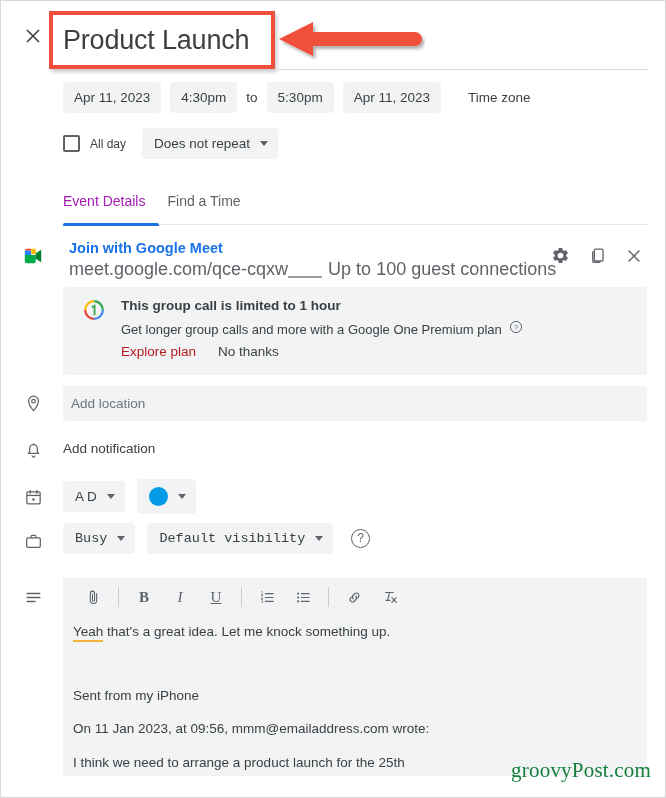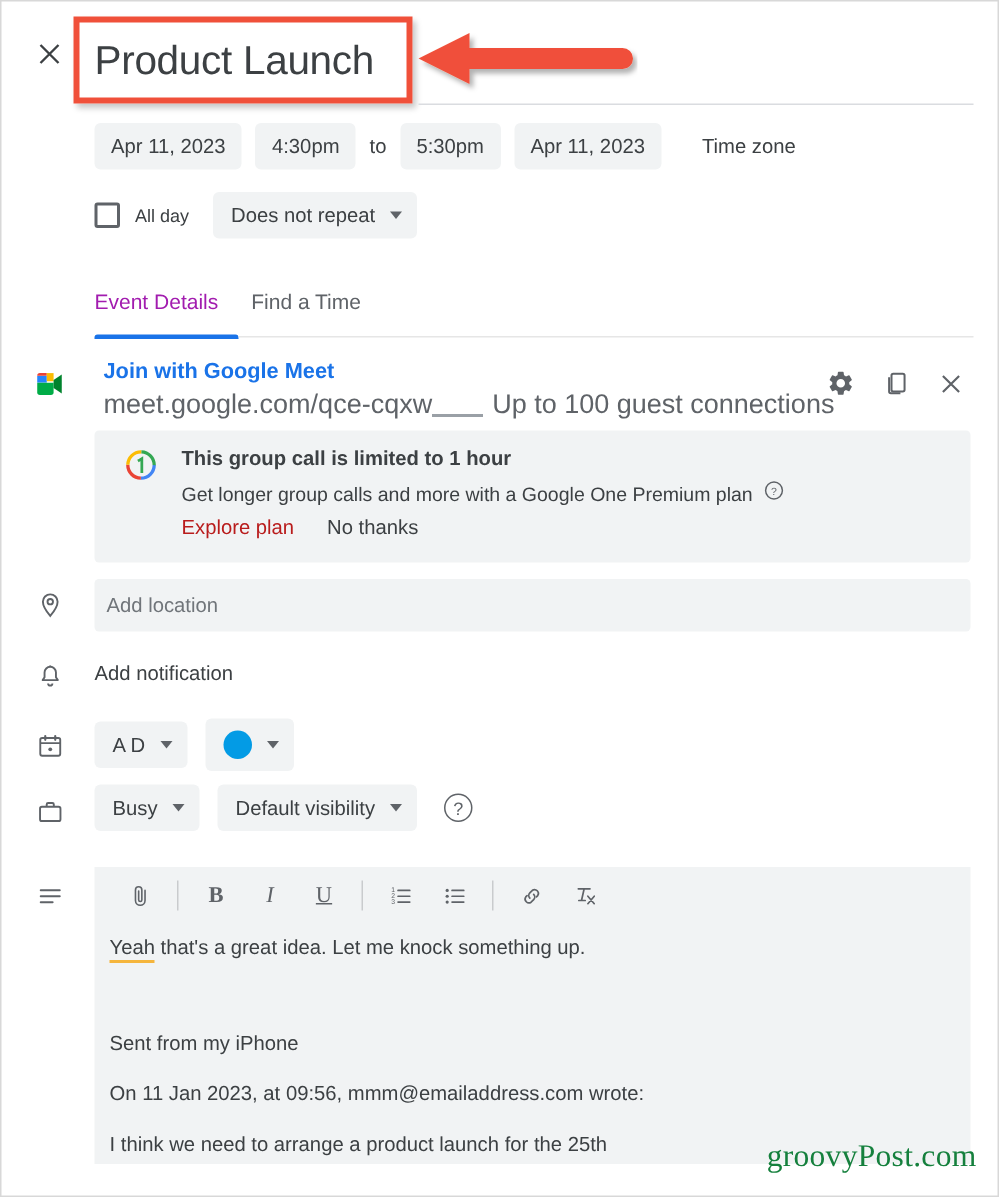--- a/index.html
+++ b/index.html
@@ -204,21 +204,21 @@
     display: flex; align-items: center; gap: 12px;
   }
   .color-dot {
     width: 19px; height: 19px; border-radius: 50%;
     background: #039be5;
   }
 
   
   .busy-row {
     position: absolute; left: 62px; top: 522px;
-    display: flex; align-items: center; gap: 12px;
+    display: flex; align-items: center; gap: 12px; font-family: Liberation Mono, monospace;
   }
   .help-circle {
     width: 19px; height: 19px; border-radius: 50%;
     border: 1.5px solid #5f6368;
     color: #5f6368; font-size: 12px;
     display: flex; align-items: center; justify-content: center;
     margin-left: 6px; cursor: pointer;
   }
 
   

